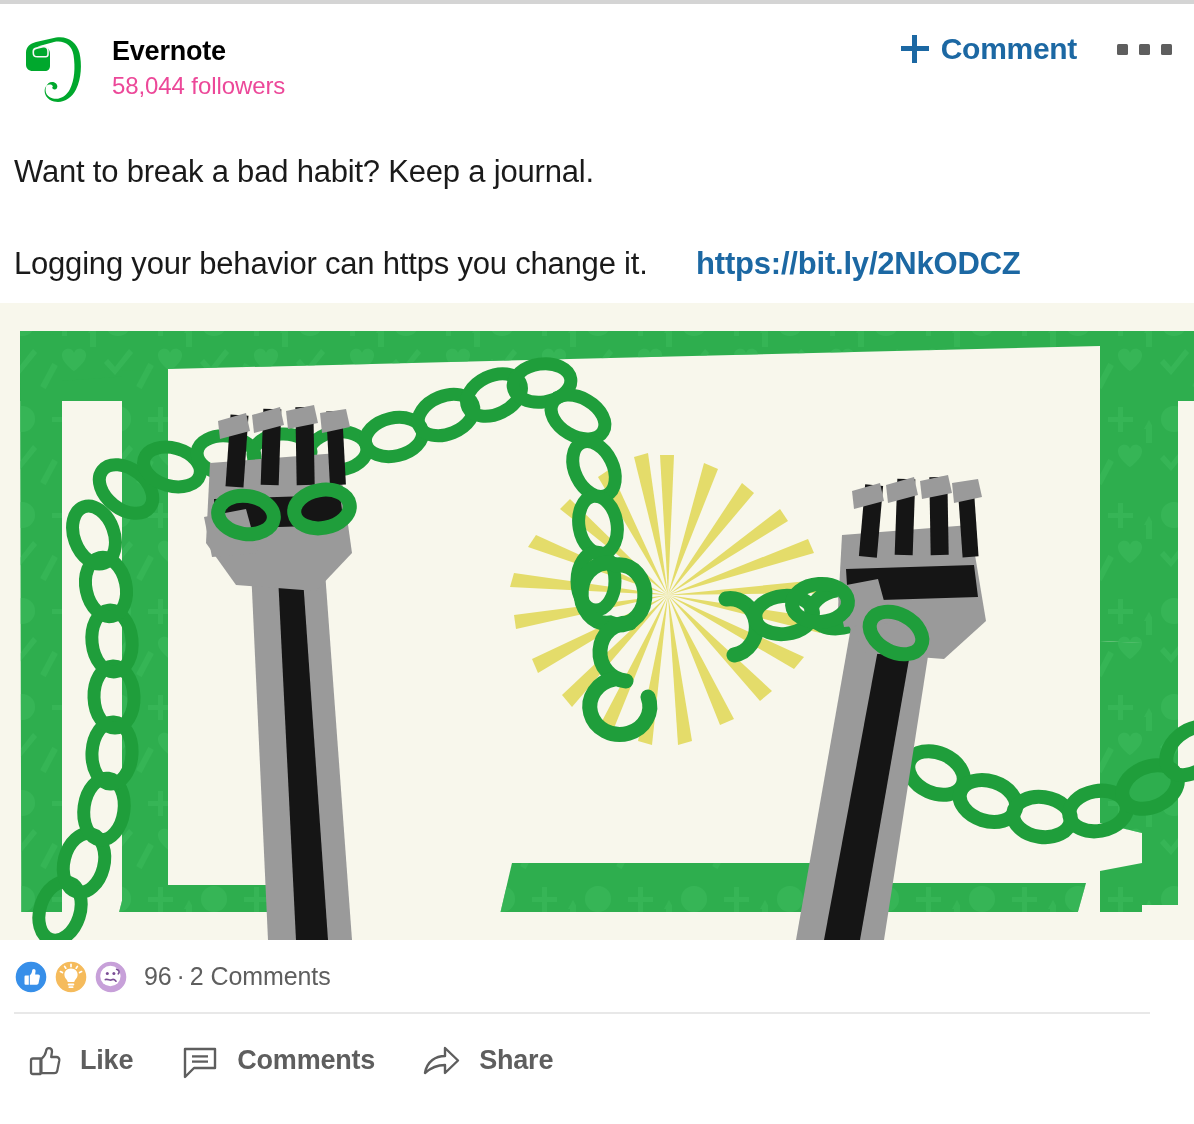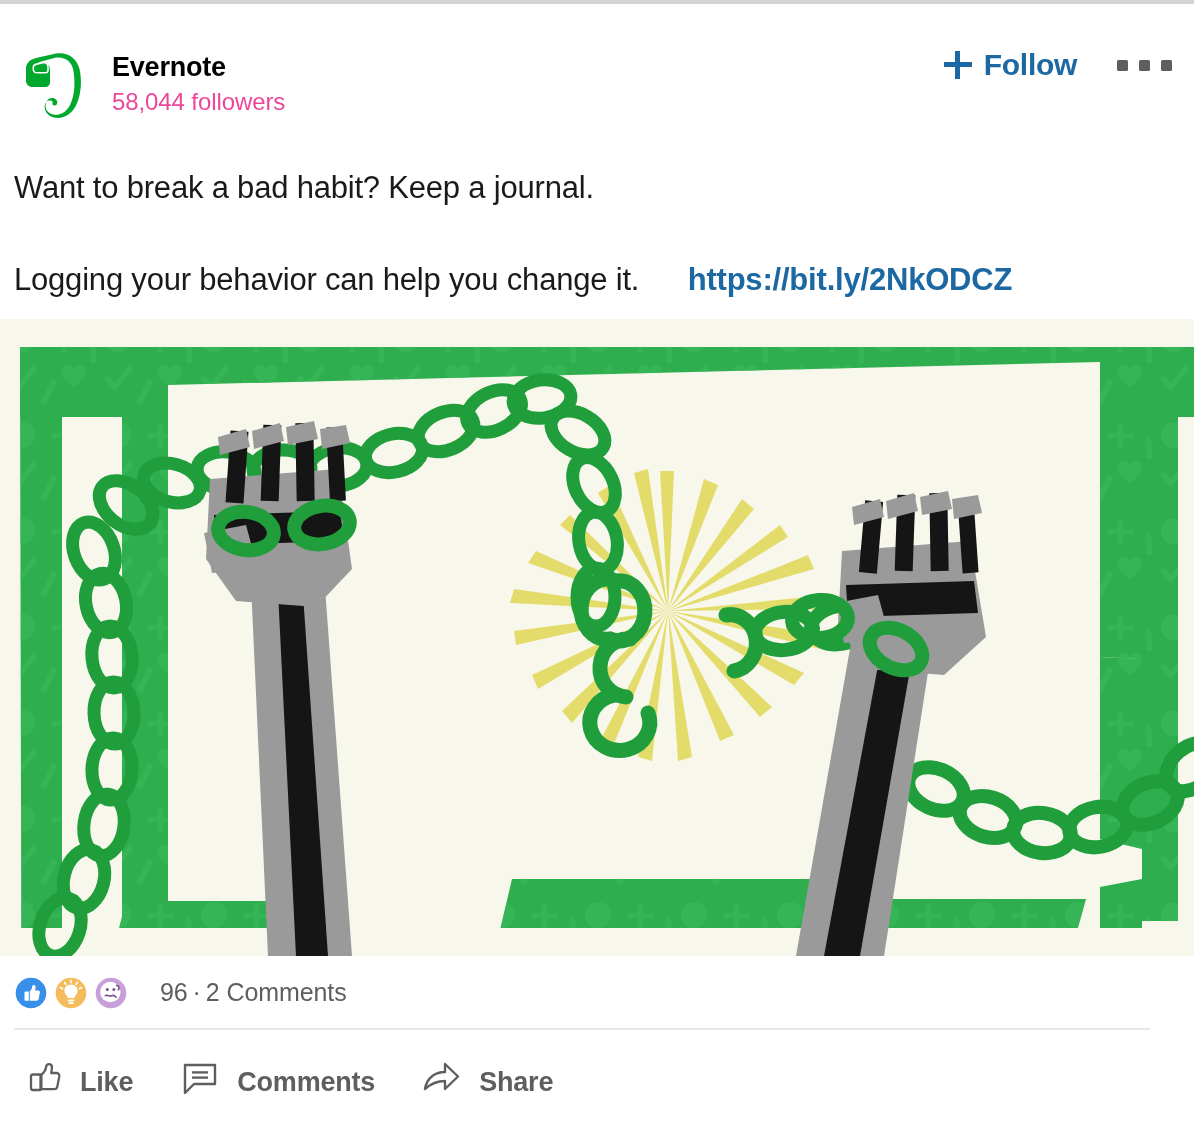--- a/index.html
+++ b/index.html
@@ -22,21 +22,20 @@
     overflow: hidden;
   }
 
   
   .post-header {
     position: relative;
     display: flex;
     align-items: flex-start;
     padding: 26px 14px 0 14px;
     height: 130px;
-    margin-top: 16px;
   }
 
   .avatar {
     width: 72px;
     height: 72px;
     flex: 0 0 72px;
     display: flex;
     align-items: center;
     justify-content: center;
     margin-right: 26px;
@@ -158,21 +157,20 @@
     cursor: pointer;
   }
   .post-image-wrap svg { display: block; }
 
   
   .social-counts {
     display: flex;
     align-items: center;
     padding: 16px 14px 0 14px;
     height: 58px;
-    gap: 16px;
   }
   .reaction-stack {
     display: flex;
     align-items: center;
     margin-right: 16px;
   }
   .reaction-stack > * { margin-right: 6px; }
   .reaction-stack > *:last-child { margin-right: 0; }
   .counts-text {
     font-size: 25px;
@@ -191,21 +189,21 @@
 
   
   .action-bar {
     display: flex;
     align-items: center;
     padding: 16px 14px 0 14px;
     gap: 24px;
   }
   .action-btn {
     display: flex;
-    align-items: flex-end;
+    align-items: center;
     gap: 16px;
     background: none;
     border: none;
     cursor: pointer;
     font-family: inherit;
     padding: 10px 14px 10px 8px;
     border-radius: 4px;
   }
   .action-label {
     font-size: 27px;
@@ -241,35 +239,35 @@
     </div>
 
     <div class="header-meta">
       <div class="actor-name">Evernote</div>
       <div class="actor-followers">58,044 followers</div>
     </div>
 
     <div class="header-right">
       <button class="follow-btn">
         <span class="plus-icon"></span>
-        <span class="follow-label">Follow</span>
+        <span class="follow-label">Comment</span>
       </button>
       <button class="overflow-btn">
         <span></span>
         <span></span>
         <span></span>
       </button>
     </div>
   </div>
 
   <div class="post-body">
     <div class="body-line">Want to break a bad habit? Keep a journal.</div>
     <div class="body-spacer"></div>
     <div class="body-line">
-      <span>Logging your behavior can help you change it. </span><a class="post-link" href="#">https://bit.ly/2NkODCZ</a>
+      <span>Logging your behavior can https you change it. </span><a class="post-link" href="#">https://bit.ly/2NkODCZ</a>
     </div>
   </div>
 
   <div class="post-image-wrap">
     <svg width="1194" height="637" viewBox="0 0 1194 637">
       <defs>
         <pattern id="icoPat" width="96" height="96" patternUnits="userSpaceOnUse">
           <circle cx="22" cy="20" r="13" fill="#3cbb5c" opacity="0.55"></circle>
           <path d="M62 8 l5 0 0 10 10 0 0 5 -10 0 0 10 -5 0 0 -10 -10 0 0 -5 10 0 z" fill="#3cbb5c" opacity="0.55"></path>
           <path d="M12 56 l7 8 14 -18 4 4 -18 22 -11 -12 z" fill="#3cbb5c" opacity="0.55"></path>

